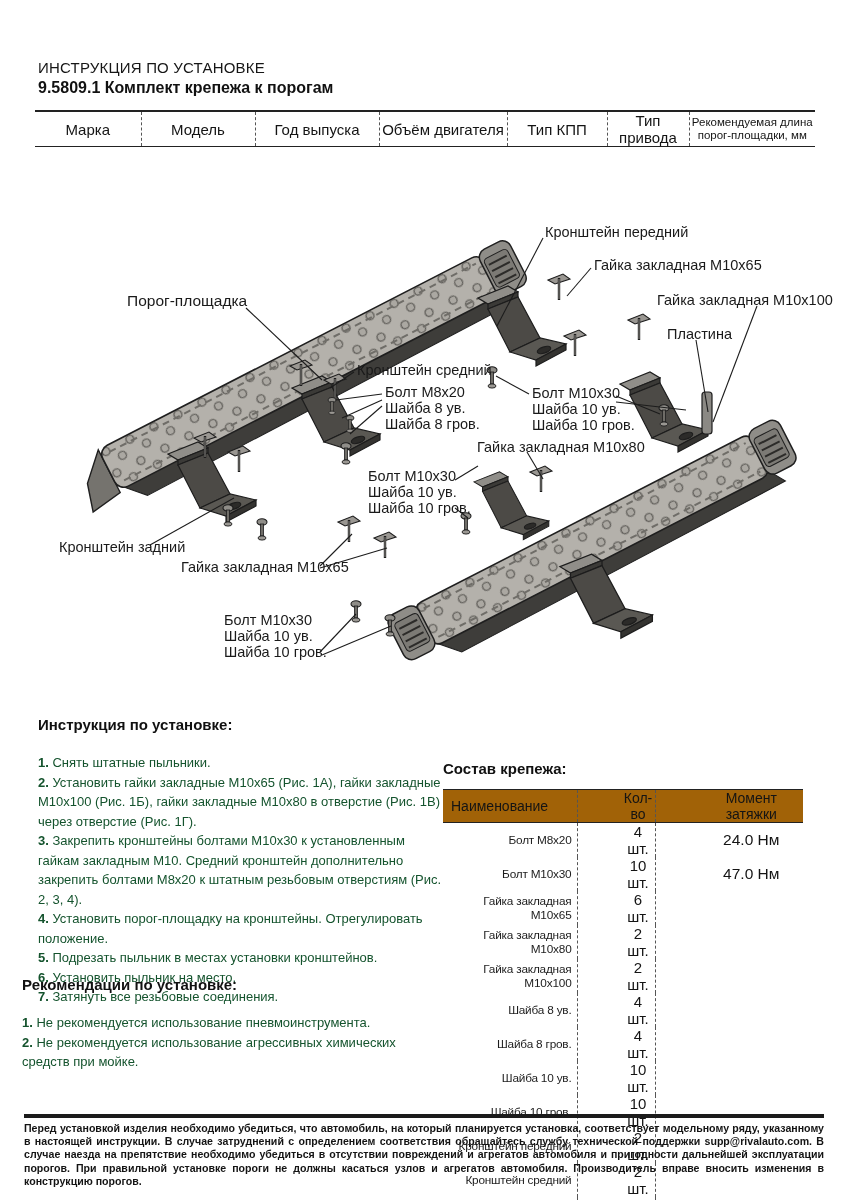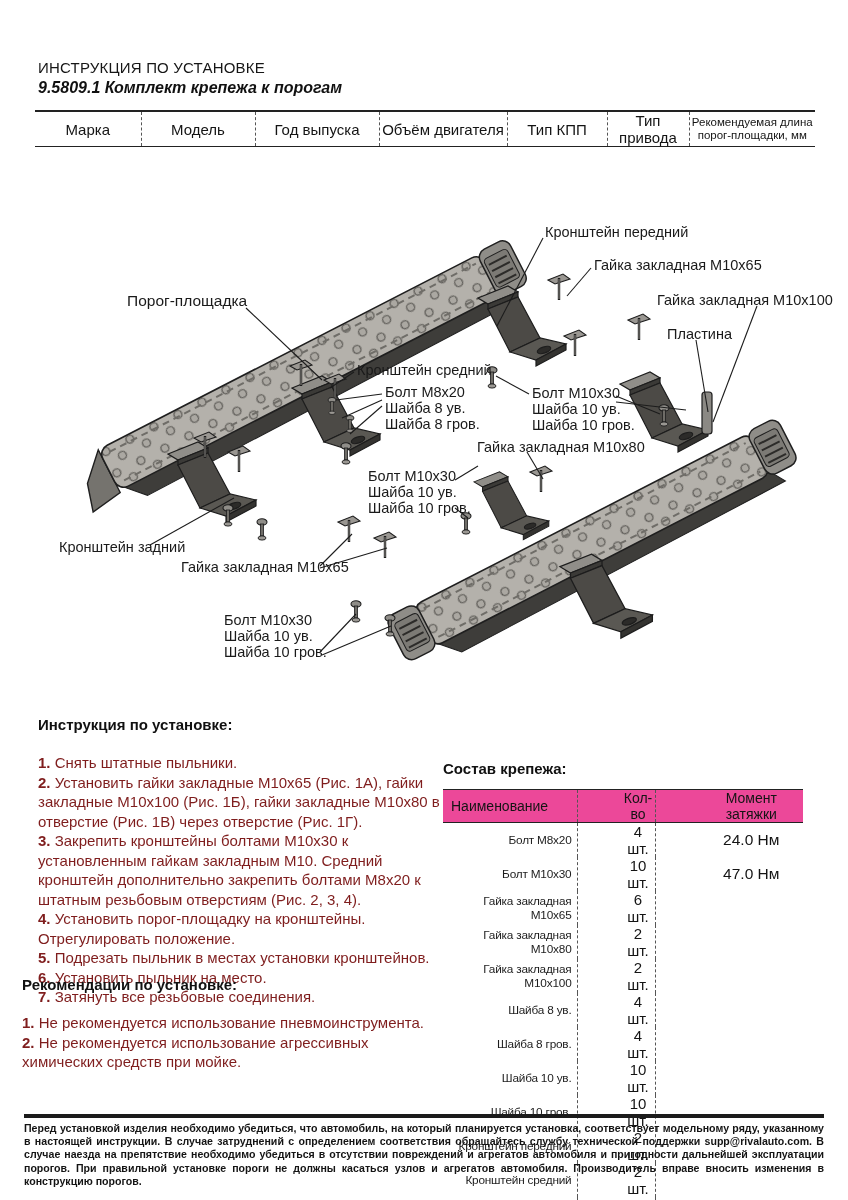--- a/index.html
+++ b/index.html
@@ -5,21 +5,21 @@
   * { margin:0; padding:0; box-sizing:border-box; }
   html,body { background:#ffffff; }
   body {
     width:848px; height:1200px; position:relative;
     font-family:"Liberation Sans", sans-serif; color:#1b1b1b;
     overflow:hidden;
   }
   
   .doc-header { position:absolute; left:38px; top:34px;margin-top:25px; }
   .doc-header .l1 { font-size:15px; letter-spacing:.2px; color:#161616; }
-  .doc-header .l2 { font-size:16px; font-weight:bold; margin-top:3px; color:#111;font-style:italic; }
+  .doc-header .l2 { font-size:16px; font-weight:bold; margin-top:3px; color:#111; }
 
   
   .veh-table { position:absolute; left:35px; top:110px; width:780px; border-collapse:collapse; table-layout:fixed; }
   .veh-table tr.hdr td {
     border-top:2px solid #222; border-bottom:1.6px solid #222;
     height:34px; font-size:15px; text-align:center; vertical-align:middle; color:#141414;
   }
   .veh-table tr.data td {
     border-bottom:2px solid #222;
     height:47px; font-size:15px; text-align:center; vertical-align:middle; color:#111;
@@ -30,30 +30,30 @@
   
   .diagram { position:absolute; left:0; top:222px; width:848px; height:470px; }
   .diagram svg { position:absolute; left:0; top:0; }
   .dlbl { position:absolute; font-size:14.5px; line-height:16px; white-space:nowrap; color:#1a1a1a; }
   .dlbl.big { font-size:15.5px; }
 
   
   .instructions { position:absolute; left:38px; top:716px; width:406px; }
   .recommend   { position:absolute; left:22px; top:976px; width:412px; }
   .sec-title { font-size:15px; font-weight:bold; color:#111; margin-bottom:20px; }
-  .step { font-size:15px; line-height:19.5px; color:#7f1d1d; }
+  .step { font-size:13px; line-height:19.5px; color:#14532d; }
   .step b { font-weight:bold; }
 
   
   .parts { position:absolute; left:443px; top:760px; width:362px; }
   .parts .sec-title { margin-bottom:12px; }
   .parts-table { border-collapse:collapse; table-layout:fixed; width:360px; }
   .parts-table col.c1 { width:134px; } .parts-table col.c2 { width:78px; } .parts-table col.c3 { width:148px; }
   .parts-table tr.hdr td {
-    background:#ec4899; border-top:1.8px solid #222; border-bottom:1.6px solid #222;
+    background:#a16207; border-top:1.8px solid #222; border-bottom:1.6px solid #222;
     height:27px; font-size:14px; vertical-align:middle; color:#141414;
   }
   .parts-table td + td { border-left:1.6px dashed #555;padding-left:44px; }
   .parts-table tr.hdr td:first-child { padding-left:8px; text-align:left; }
   .parts-table tr.hdr td { text-align:center; }
   .parts-table tr.row td { height:19.5px; vertical-align:middle; }
   .parts-table td.nm { font-size:11.8px; text-align:right; padding-right:5px; color:#1c1c1c; letter-spacing:-.2px; }
   .parts-table td.qt { font-size:15px; text-align:center; color:#141414; }
   .parts-table td.tq { font-size:15.5px; text-align:center; color:#141414; }
   .parts-table tr.tail td { height:40px; }

